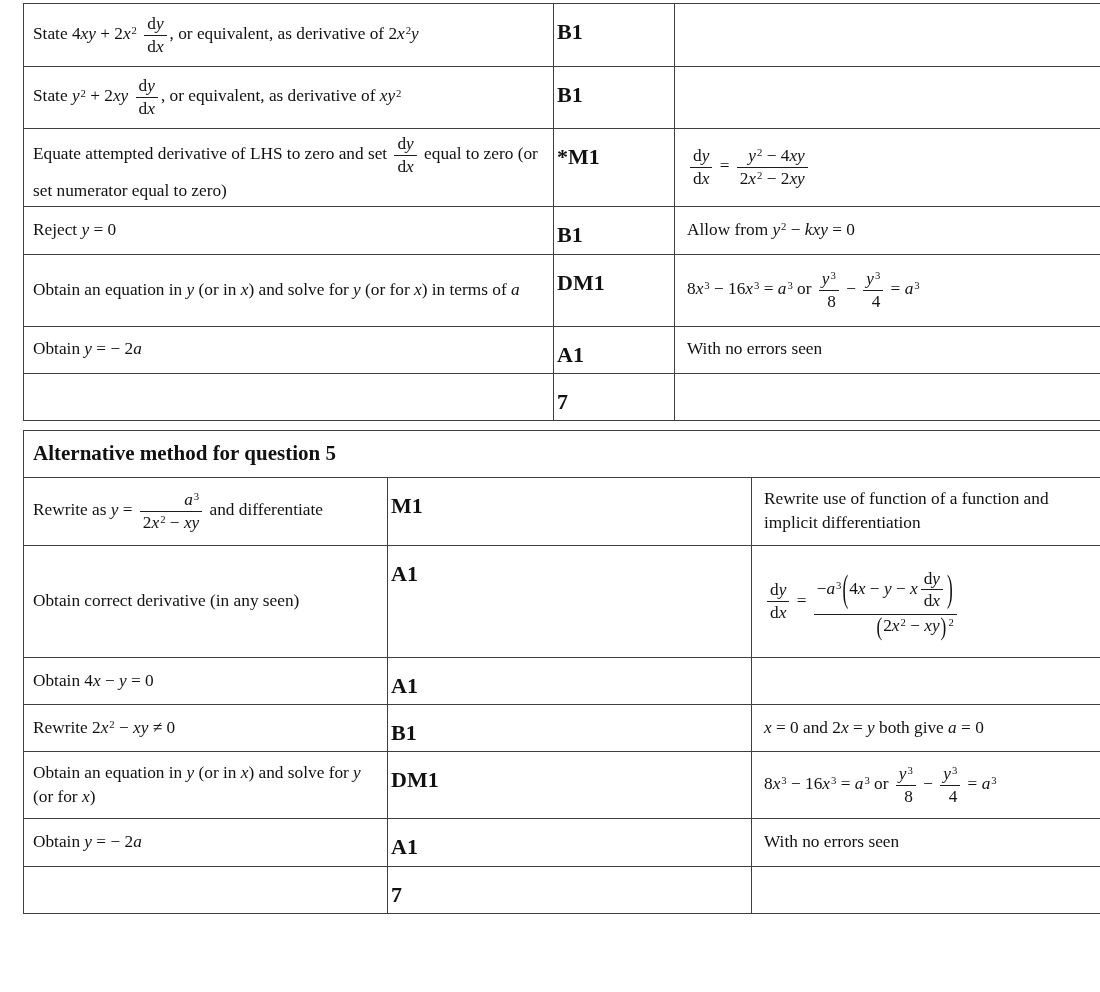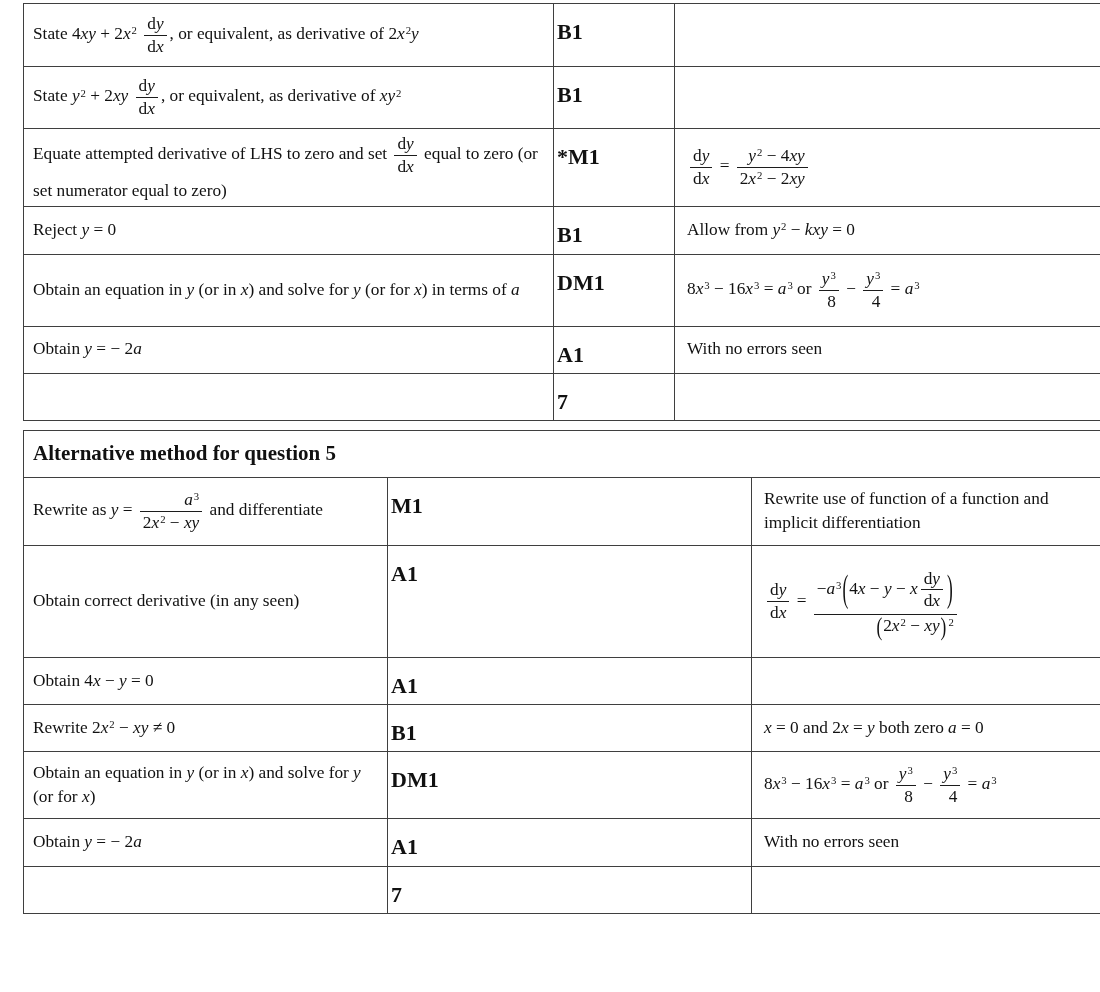--- a/index.html
+++ b/index.html
@@ -142,21 +142,21 @@
         <td class="c-guid"><span class="frac"><span class="num"><span class="rm">d</span><span class="it">y</span></span><span class="den"><span class="rm">d</span><span class="it">x</span></span></span><span class="rm"> = </span><span class="frac"><span class="num"><span class="rm">−</span><span class="it">a</span><span class="sup">3</span><span class="pgroup"><span class="paren" style="transform: scaleY(2.2);">(</span><span class="pinner"><span class="rm">4</span><span class="it">x</span><span class="rm"> − </span><span class="it">y</span><span class="rm"> − </span><span class="it">x</span><span class="frac"><span class="num"><span class="rm">d</span><span class="it">y</span></span><span class="den"><span class="rm">d</span><span class="it">x</span></span></span></span><span class="paren" style="transform: scaleY(2.2);">)</span></span></span><span class="den"><span class="pgroup"><span class="paren" style="transform: scaleY(1.45);">(</span><span class="pinner"><span class="rm">2</span><span class="it">x</span><span class="sup">2</span><span class="rm"> − </span><span class="it">xy</span></span><span class="paren" style="transform: scaleY(1.45);">)</span></span><span class="sup">2</span></span></span></td>
       </tr>
       <tr style="height:34px">
         <td class="c-ans"><span class="rm">Obtain </span><span class="rm">4</span><span class="it">x</span><span class="rm"> − </span><span class="it">y</span><span class="rm"> = 0</span></td>
         <td class="c-mark">A1</td>
         <td class="c-guid"></td>
       </tr>
       <tr style="height:47px">
         <td class="c-ans"><span class="rm">Rewrite </span><span class="rm">2</span><span class="it">x</span><span class="sup">2</span><span class="rm"> − </span><span class="it">xy</span><span class="rm"> ≠ 0</span></td>
         <td class="c-mark">B1</td>
-        <td class="c-guid"><span class="it">x</span><span class="rm"> = 0</span><span class="rm"> and </span><span class="rm">2</span><span class="it">x</span><span class="rm"> = </span><span class="it">y</span><span class="rm"> both zero </span><span class="it">a</span><span class="rm"> = 0</span></td>
+        <td class="c-guid"><span class="it">x</span><span class="rm"> = 0</span><span class="rm"> and </span><span class="rm">2</span><span class="it">x</span><span class="rm"> = </span><span class="it">y</span><span class="rm"> both give </span><span class="it">a</span><span class="rm"> = 0</span></td>
       </tr>
       <tr style="height:67px">
         <td class="c-ans"><span class="rm">Obtain an equation in </span><span class="it">y</span><span class="rm"> (or in </span><span class="it">x</span><span class="rm">) and solve for </span><span class="it">y</span><span class="rm"> (or for </span><span class="it">x</span><span class="rm">)</span></td>
         <td class="c-mark">DM1</td>
         <td class="c-guid"><span class="rm">8</span><span class="it">x</span><span class="sup">3</span><span class="rm"> − 16</span><span class="it">x</span><span class="sup">3</span><span class="rm"> = </span><span class="it">a</span><span class="sup">3</span><span class="rm"> or </span><span class="frac"><span class="num"><span class="it">y</span><span class="sup">3</span></span><span class="den"><span class="rm">8</span></span></span><span class="rm"> − </span><span class="frac"><span class="num"><span class="it">y</span><span class="sup">3</span></span><span class="den"><span class="rm">4</span></span></span><span class="rm"> = </span><span class="it">a</span><span class="sup">3</span></td>
       </tr>
       <tr style="height:42px">
         <td class="c-ans"><span class="rm">Obtain </span><span class="it">y</span><span class="rm"> = − 2</span><span class="it">a</span></td>
         <td class="c-mark">A1</td>
         <td class="c-guid"><span class="rm">With no errors seen</span></td>

